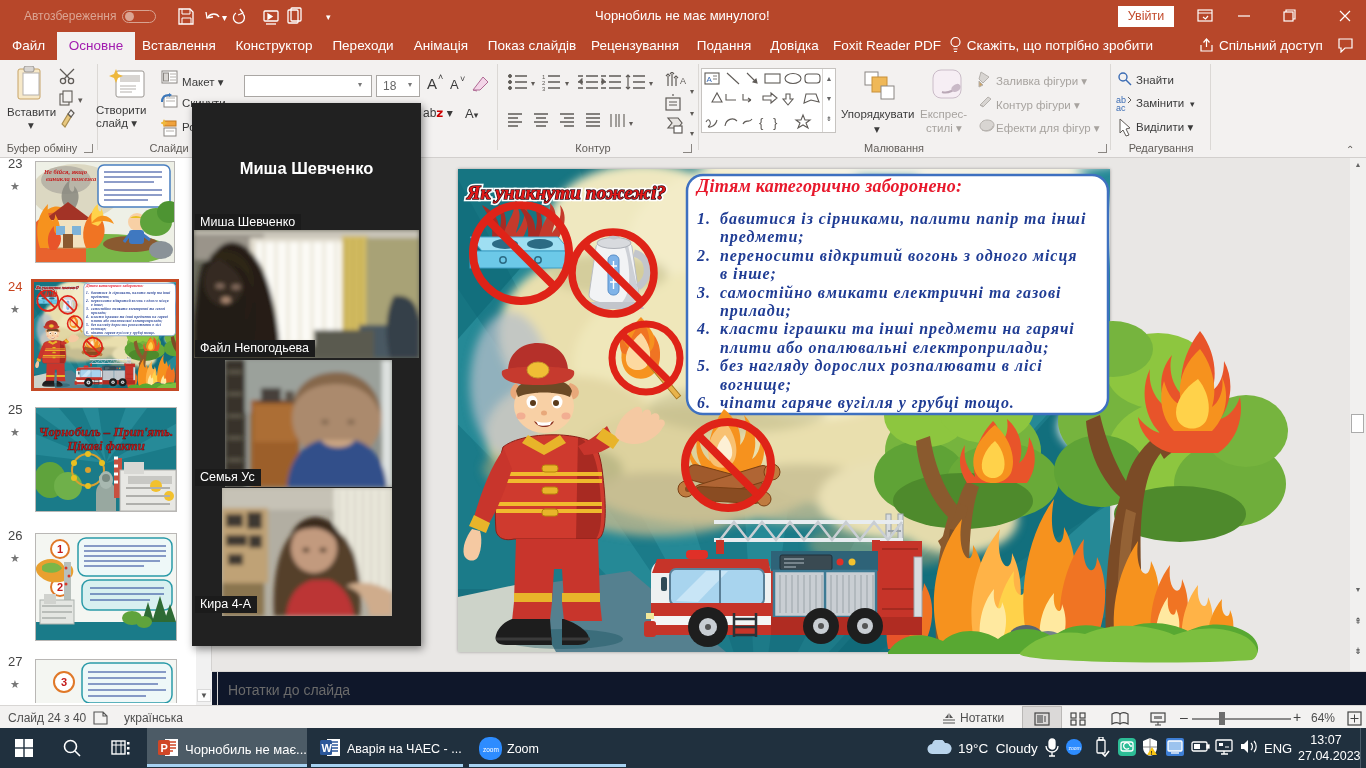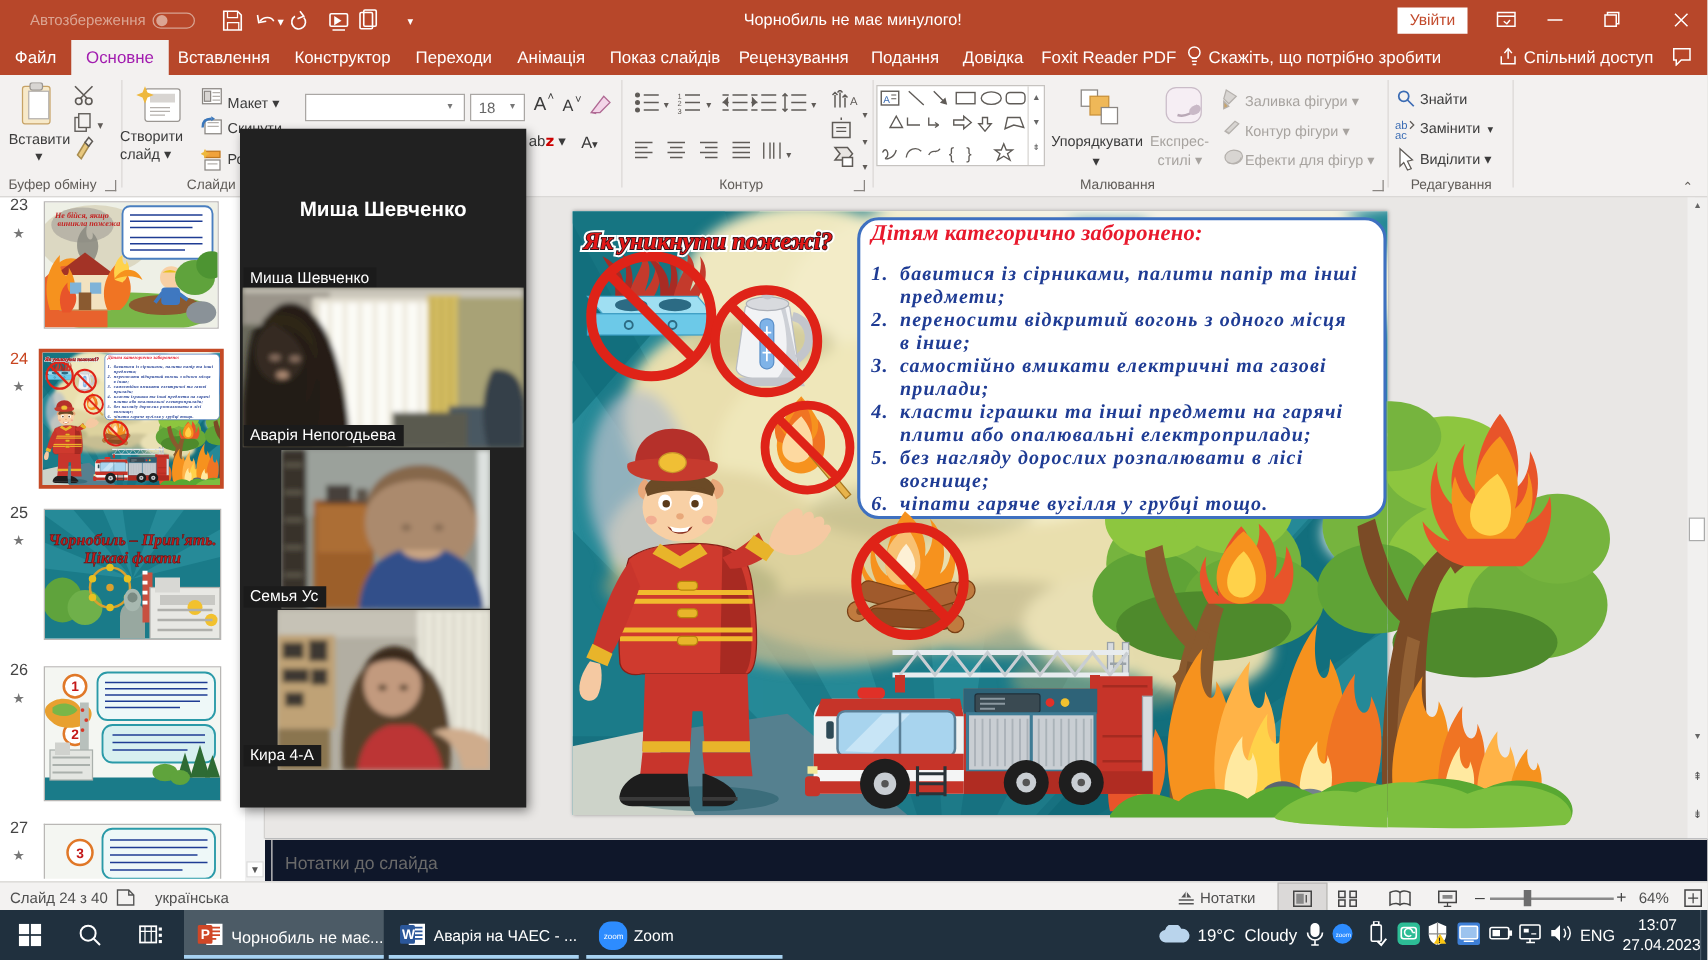--- a/index.html
+++ b/index.html
@@ -549,21 +549,21 @@
   <div class="abs" style="left:1298px;top:4px;width:56px;font-size:12.5px;color:#fff;text-align:center;line-height:16px">13:07<br>27.04.2023</div>
   <div class="abs" style="left:1360px;top:0;width:1px;height:40px;background:#4a5a68"></div>
 </div>
 
 <div class="abs" id="zoomwin">
   <div class="abs" style="left:0;top:56px;width:229px;text-align:center;color:#fff;font-size:16.5px;font-weight:bold">Миша Шевченко</div>
   <div class="zlabel" style="left:3px;top:111px">Миша Шевченко</div>
   <svg class="abs" style="left:2px;top:127px" width="225" height="128" viewBox="0 0 225 128">
       <use href="#vid1"></use>
     </svg>
-  <div class="zlabel" style="left:3px;top:237px">Аварія Непогодьева</div>
+  <div class="zlabel" style="left:3px;top:237px">Файл Непогодьева</div>
   <svg class="abs" style="left:33px;top:257px" width="167" height="127" viewBox="0 0 167 127">
       <use href="#vid2"></use>
     </svg>
   <div class="zlabel" style="left:3px;top:366px">Семья Ус</div>
   <svg class="abs" style="left:30px;top:385px" width="170" height="128" viewBox="0 0 170 128">
       <use href="#vid3"></use>
     </svg>
   <div class="zlabel" style="left:3px;top:493px">Кира 4-А</div>
 </div>
 

